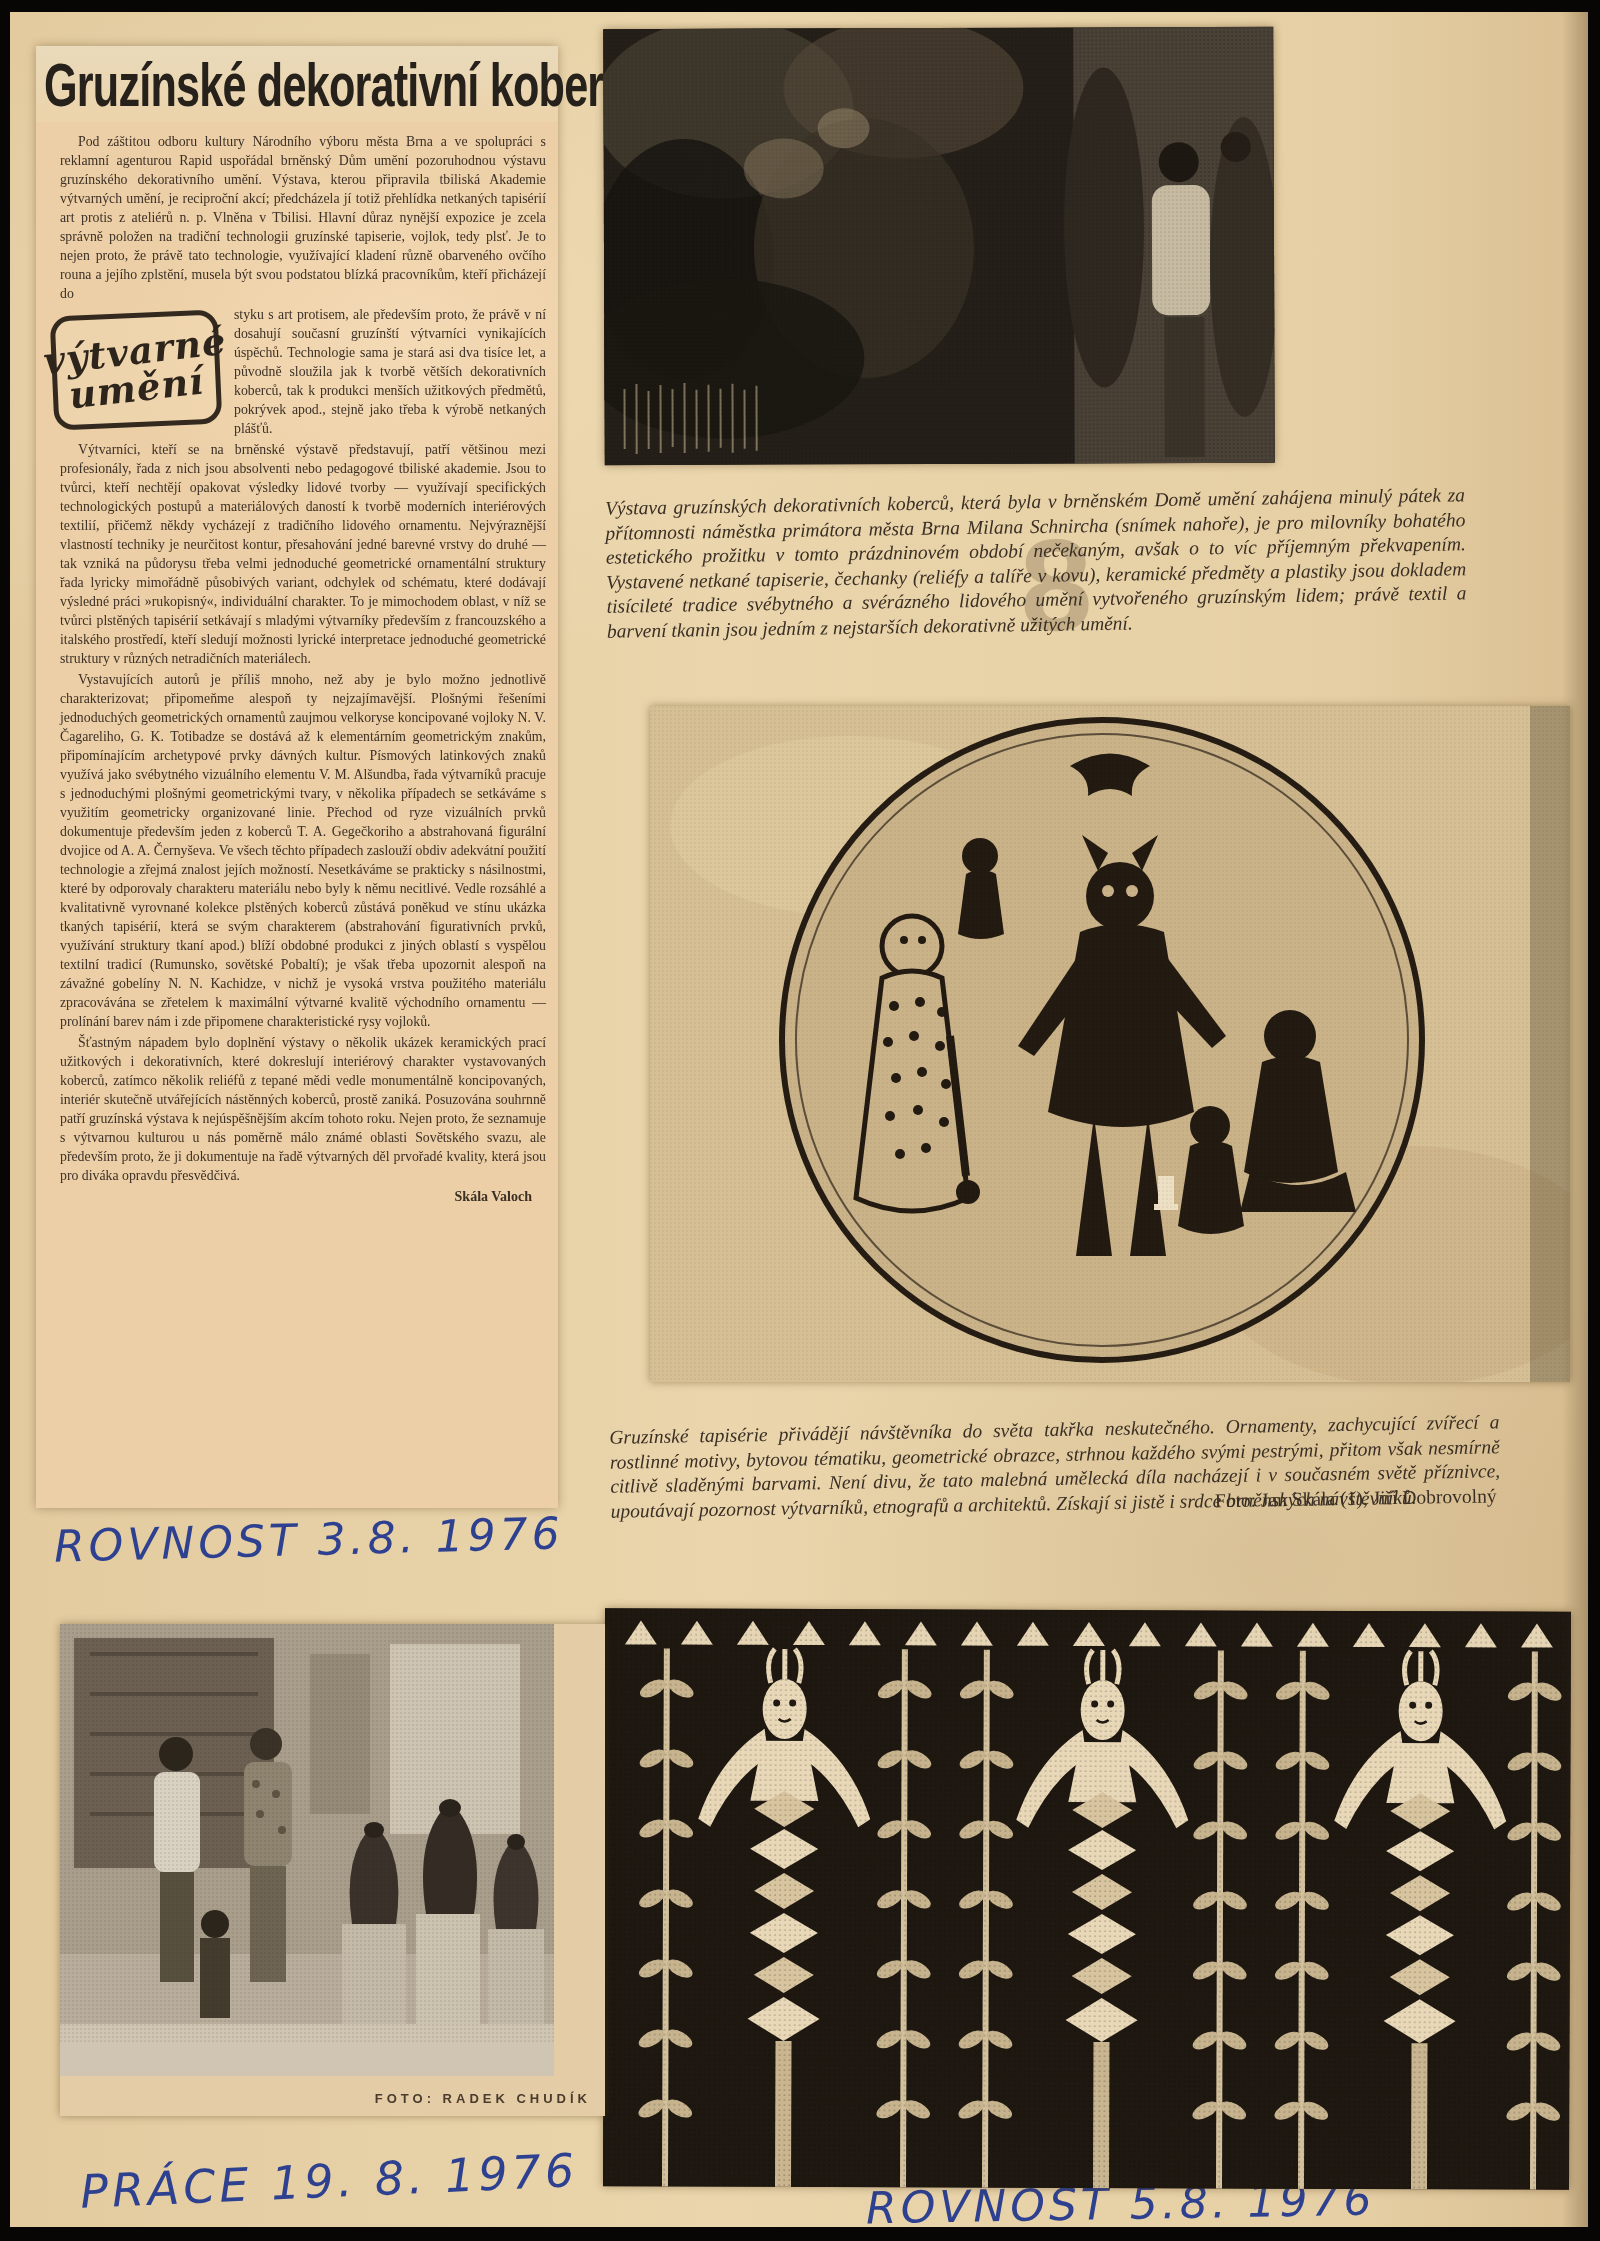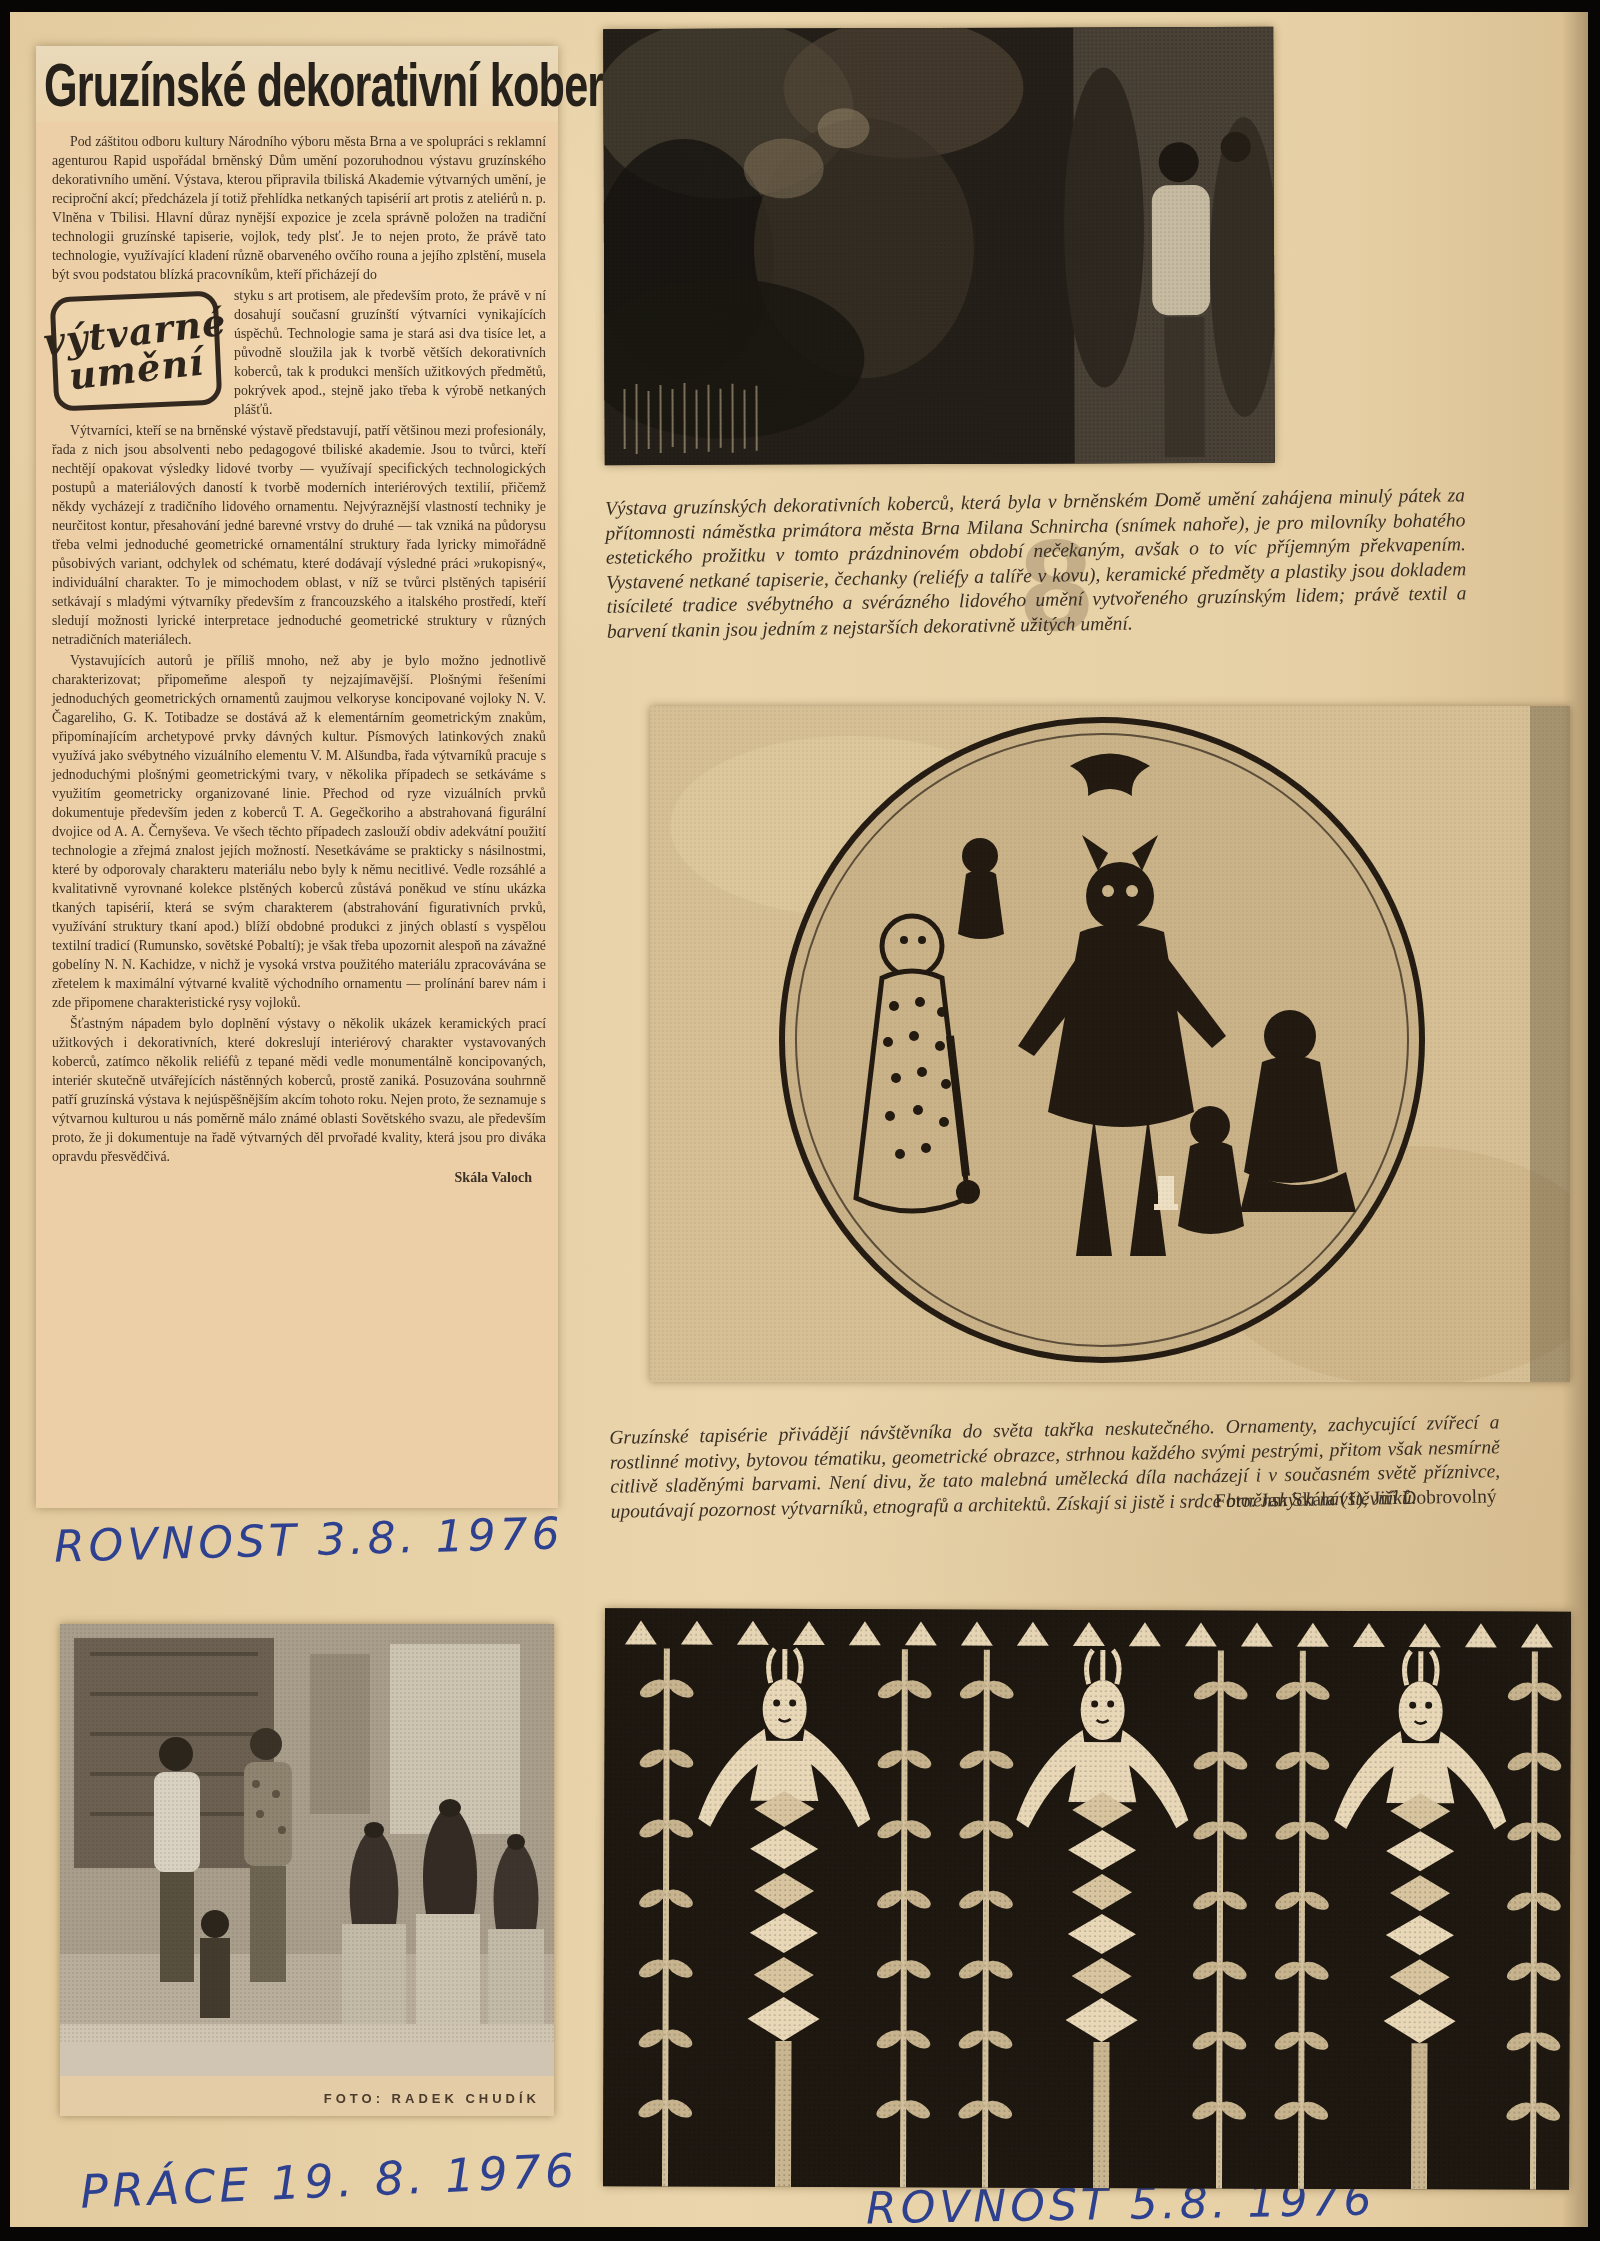--- a/index.html
+++ b/index.html
@@ -31,21 +31,21 @@
   .headline{
     margin:0;background:linear-gradient(180deg,#e9dabb,#ecd3aa);
     padding:12px 6px 10px 8px;
   }
   .headline span{
     display:inline-block;font-family:"Liberation Sans",sans-serif;font-weight:700;
     font-size:54px;line-height:1;color:#26211b;letter-spacing:-1px;
     transform:scale(.80,1.12);transform-origin:left center;white-space:nowrap;
   }
   .article-body{padding:10px 12px 0 16px;font-size:13.8px;line-height:19px;text-align:justify;}
-  .article-body p{margin:0 0 2px 0;text-indent:18px;}
+  .article-body p{margin:0 0 2px 8px;text-indent:18px;}
   .article-body p.noindent{text-indent:0;}
   .wrapzone{overflow:visible;}
   .logo-box{
     float:left;width:158px;height:104px;margin:8px 14px 4px 0;
     border:5px solid #33291f;border-radius:20px;
     transform:rotate(-2.5deg);
     display:flex;flex-direction:column;align-items:center;justify-content:center;
     color:#2d241b;background:rgba(255,240,210,.15);
   }
   .logo-box .l1,.logo-box .l2{
@@ -63,21 +63,21 @@
   .hw1{left:44px;top:1502px;font-size:44px;transform:rotate(-1.5deg);}
   .hw2{left:70px;top:2142px;font-size:46px;transform:rotate(-2.5deg);}
   .hw3{left:856px;top:2166px;font-size:44px;transform:rotate(-1deg);}
 
   
   .photo{position:absolute;box-shadow:0 0 8px rgba(80,55,20,.45);overflow:hidden;}
   .photo svg{display:block;}
   .photo-top-right{left:594px;top:16px;width:670px;height:436px;transform:rotate(-.2deg);background:#2b251e;}
   .photo-plate{left:640px;top:694px;width:920px;height:676px;background:#d7c096;}
   .photo-tapestry{left:594px;top:1598px;width:966px;height:578px;transform:rotate(.2deg);background:#201a13;}
-  .photo-left-wrap{position:absolute;left:50px;top:1612px;width:494px;height:492px;
+  .photo-left-wrap{position:absolute;left:50px;top:1612px;width:545px;height:492px;
     background:#e4cda6;box-shadow:0 0 8px rgba(80,55,20,.45);}
   .photo-left-wrap svg{display:block;}
   .credit-left{
     position:absolute;right:14px;bottom:10px;
     font-family:"Liberation Sans",sans-serif;font-weight:700;font-size:13px;
     letter-spacing:4px;color:#4a3b2c;
   }
 
   
   .caption{

